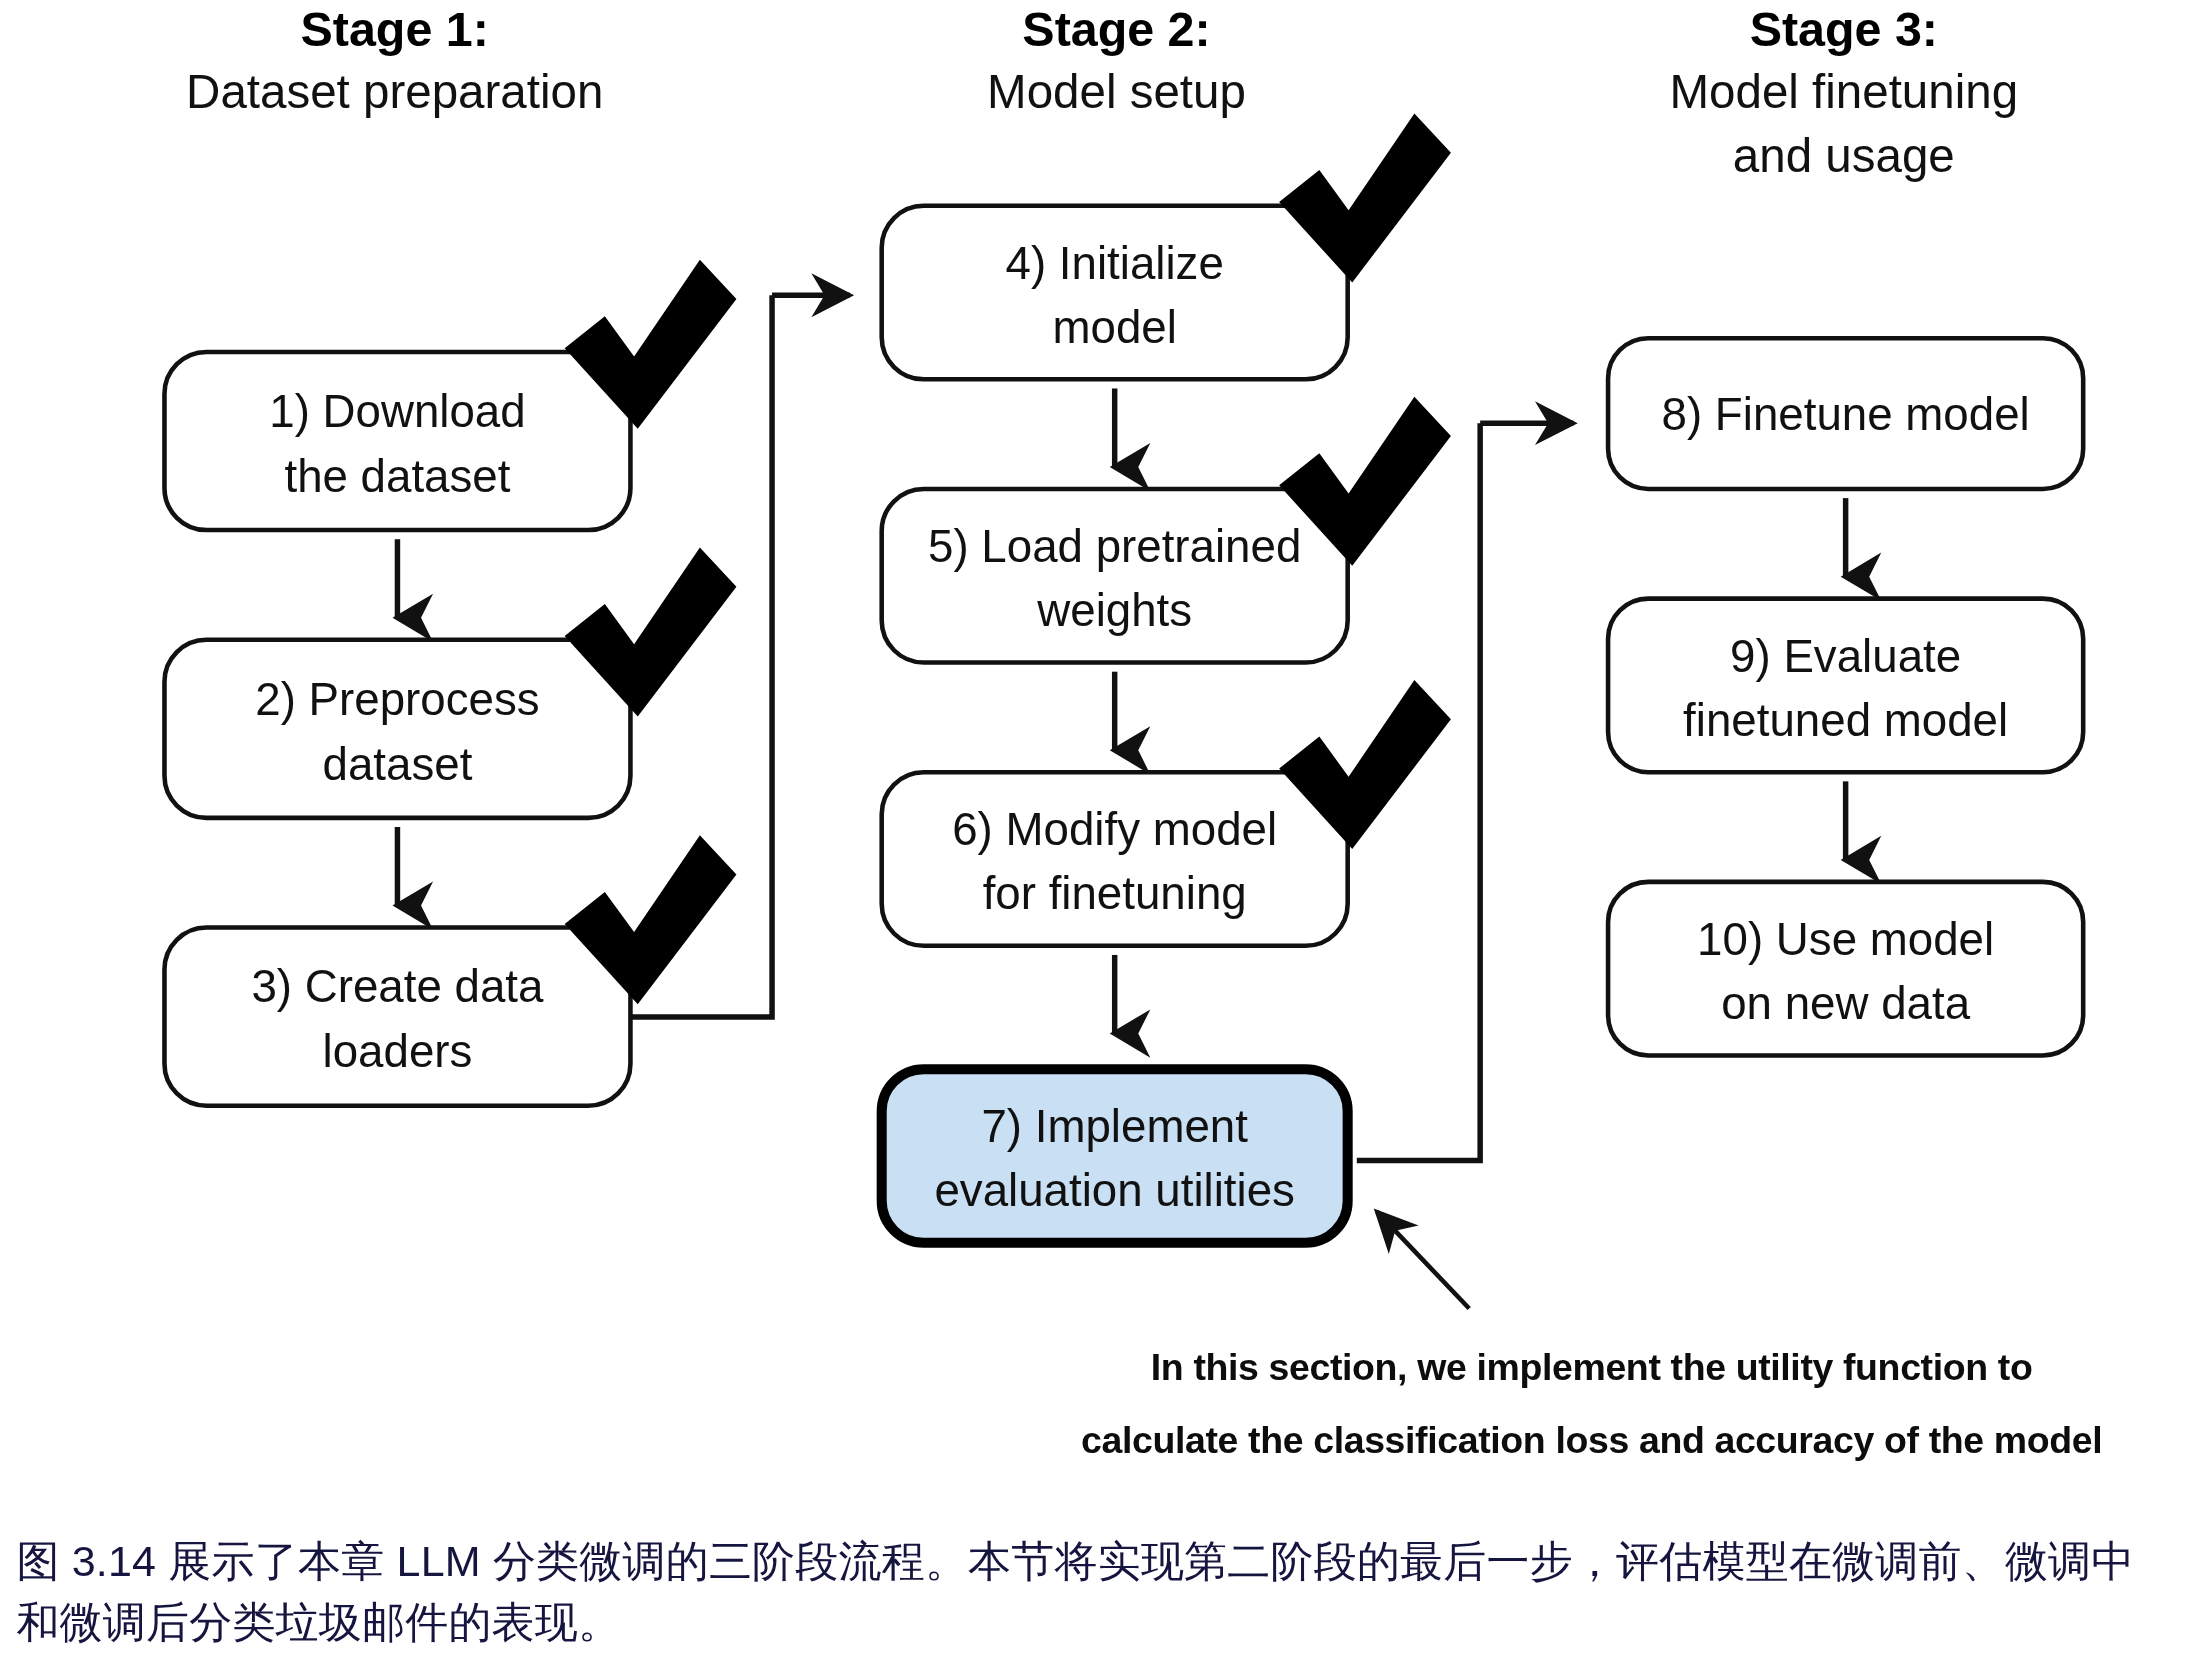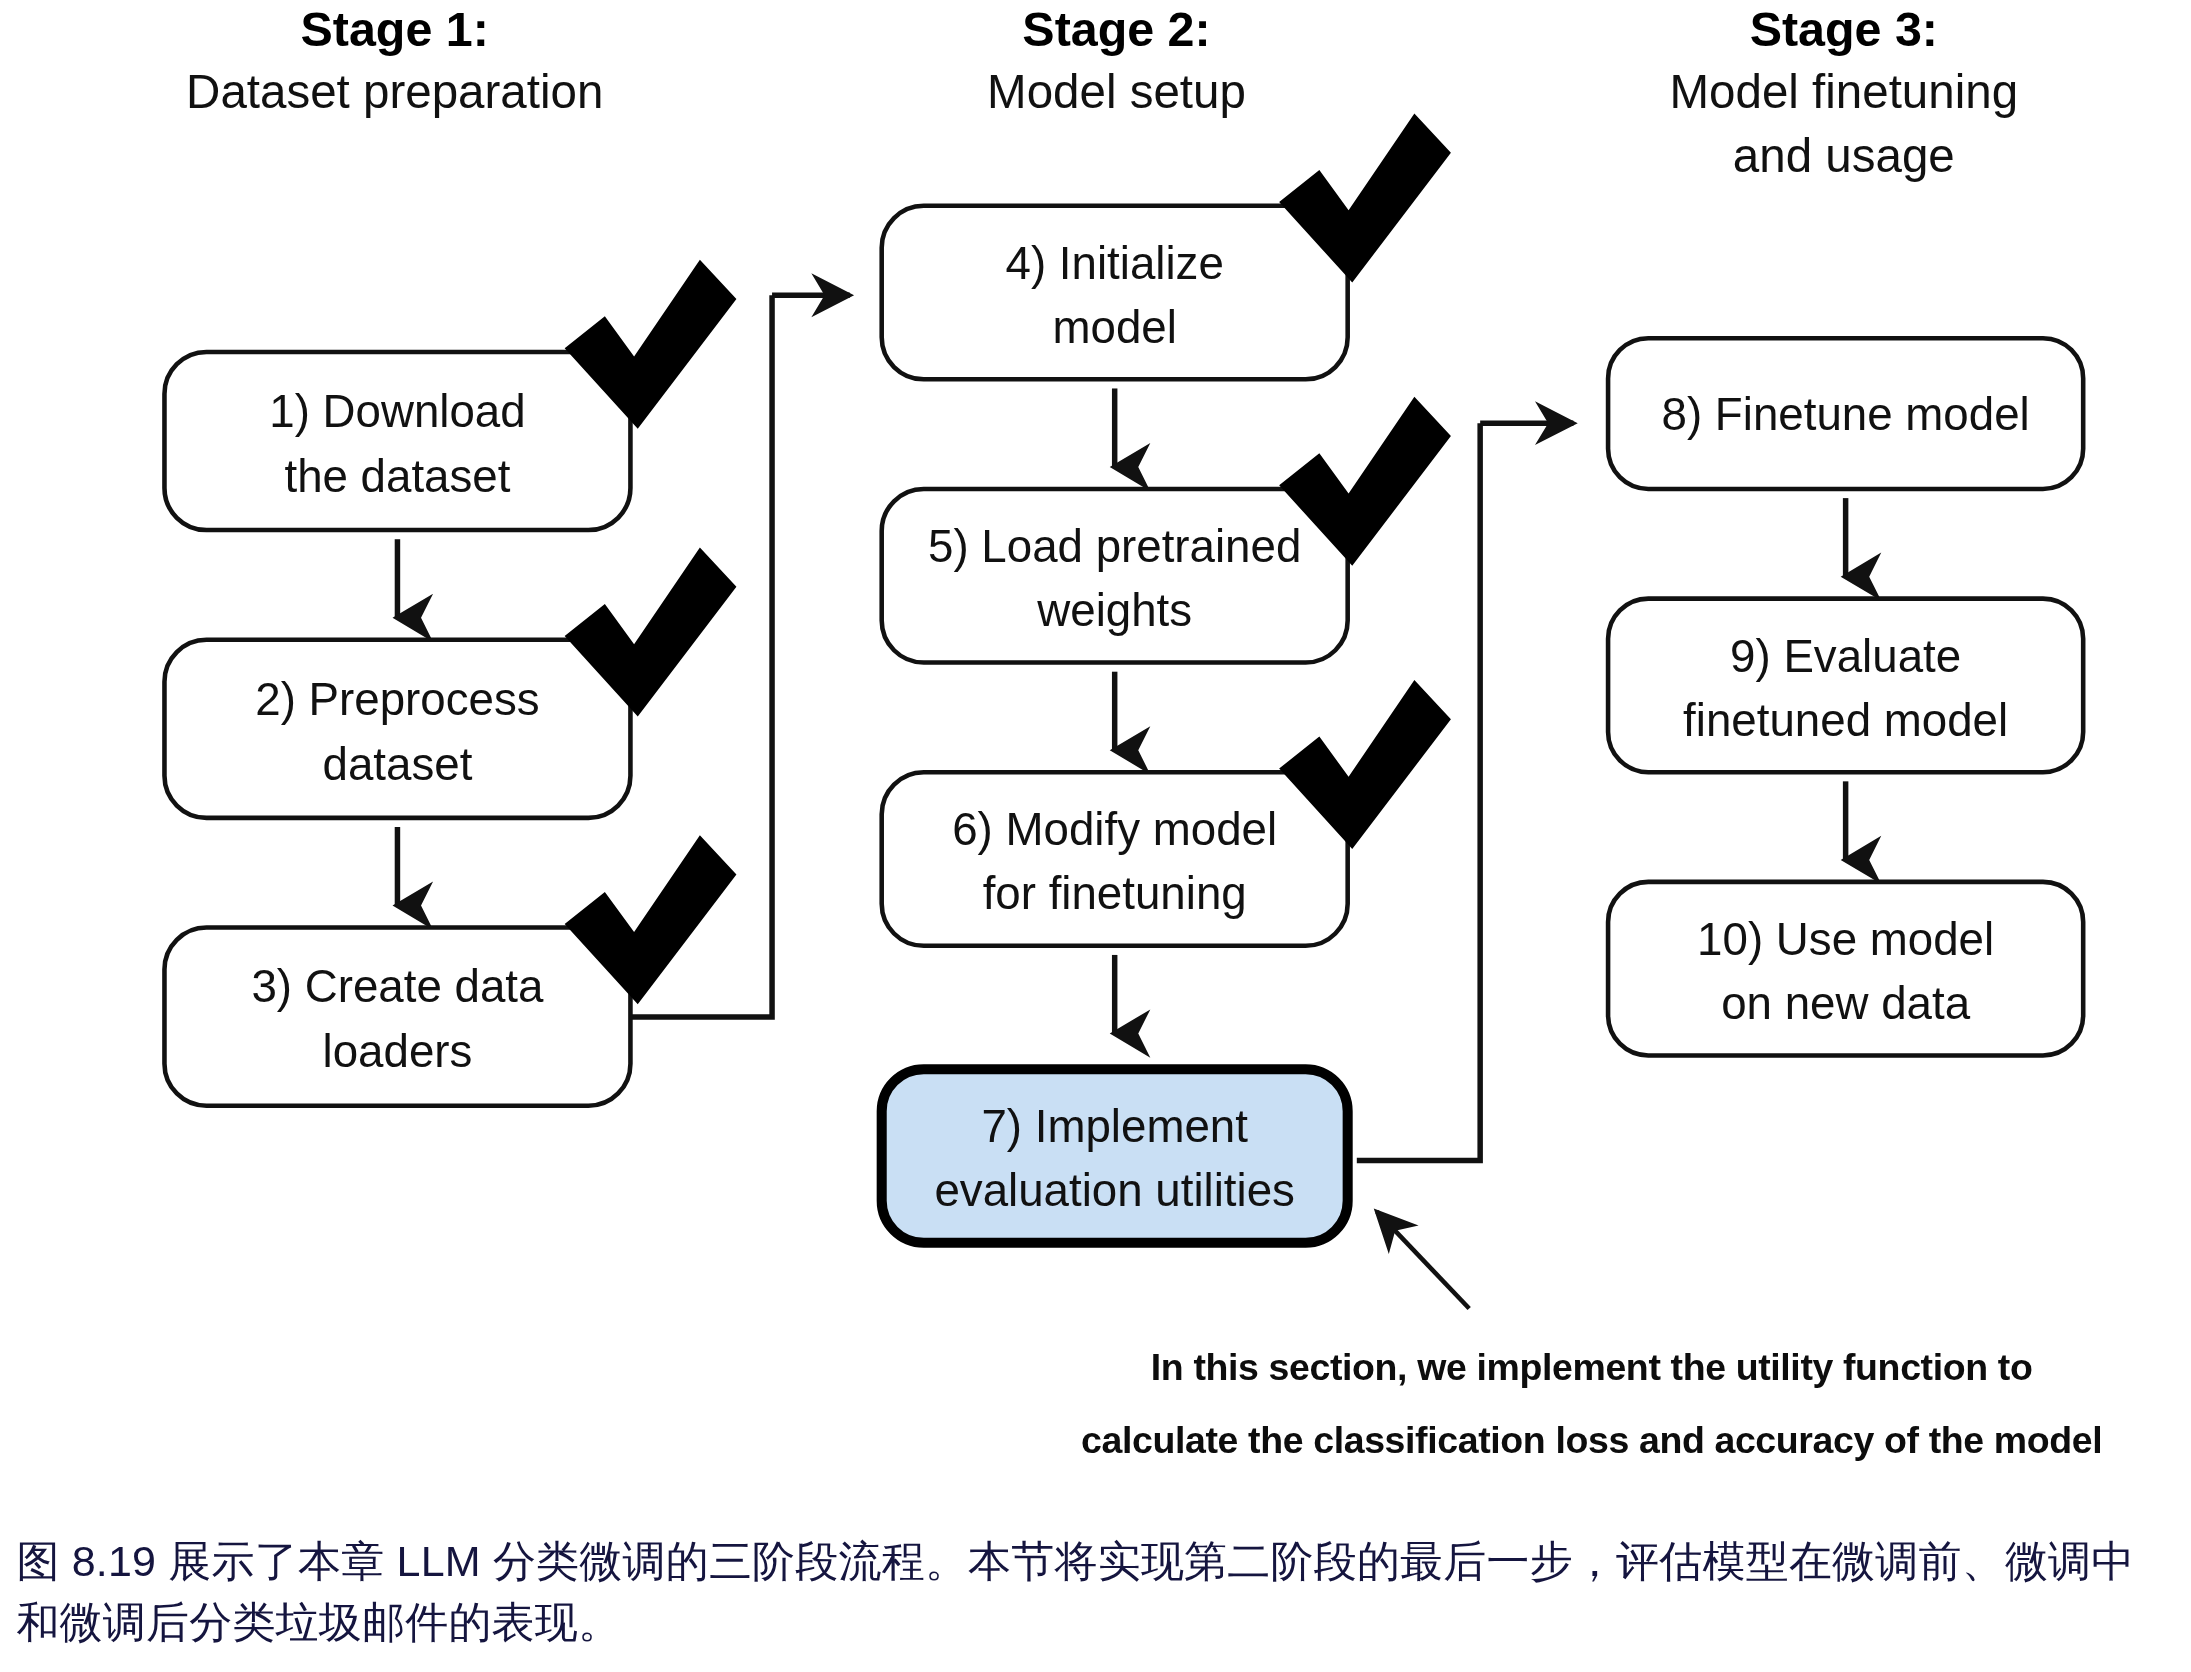--- a/index.html
+++ b/index.html
@@ -208,16 +208,16 @@
       </g>
 
       <path class="flow-line-thin" d="M 1608 1432 L 1507 1326" marker-end="url(#arrowThin)"></path>
 
       <text class="callout-text" x="1742" y="1510" text-anchor="middle">In this section, we implement the utility function to</text>
       <text class="callout-text" x="1742" y="1590" text-anchor="middle">calculate the classification loss and accuracy of the model</text>
 
     </svg>
   </div>
 
-  <div class="caption">图 8.19 展示了本章 LLM 分类微调的三阶段流程。本节将实现第二阶段的最后一步，评估模型在微调前、微调中和微调后分类垃圾邮件的表现。</div>
+  <div class="caption">图 3.14 展示了本章 LLM 分类微调的三阶段流程。本节将实现第二阶段的最后一步，评估模型在微调前、微调中和微调后分类垃圾邮件的表现。</div>
 
 </div>
 
 
 </body></html>

